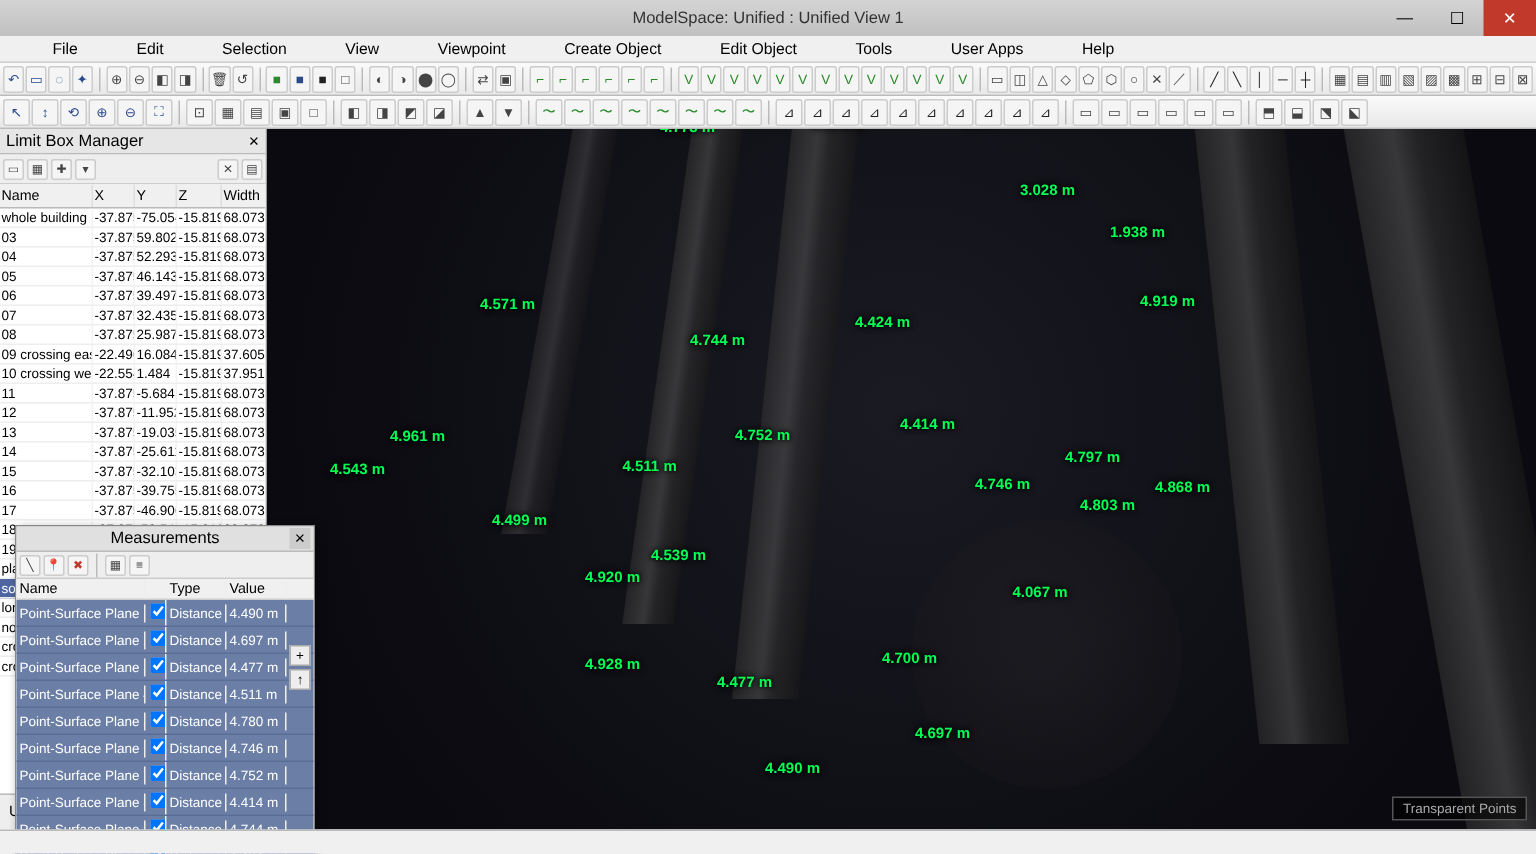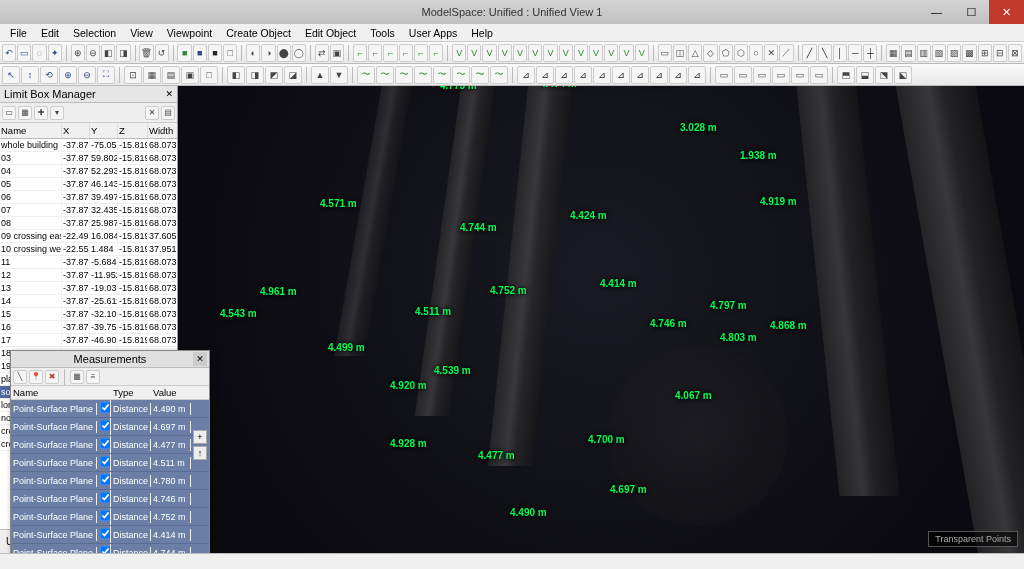--- a/index.html
+++ b/index.html
@@ -7,21 +7,21 @@
 
 
 .titlebar { height: 24px; background: linear-gradient(#d4d4d4,#c0c0c0); display: flex; align-items: center; justify-content: center; position: relative; font-size: 11px; }
 .titlebar .title { color: #333; }
 .winbtns { position: absolute; right: 0; top: 0; display: flex; height: 100%; }
 .winbtn { width: 35px; display: flex; align-items: center; justify-content: center; font-size: 11px; color: #000; }
 .winbtn.close { background: #c0392b; color: #fff; }
 
 
 .menubar { height: 18px; background: #f0f0f0; display: flex; align-items: center; gap: 2px; padding-left: 4px; font-size: 10.5px; border-bottom: 1px solid #ccc; }
-.menubar span { padding: 1px 6px; }
+.menubar span { padding: 1px 6px; margin-left: 25px; }
 
 
 .toolrow { height: 22px; background: linear-gradient(#fafafa,#e8e8e8); border-bottom: 1px solid #bbb; display: flex; align-items: center; gap: 1px; padding: 0 2px; overflow: hidden; }
 .tbtn { width: 18px; height: 18px; display: inline-flex; align-items: center; justify-content: center; background: #f5f5f5; border: 1px solid #ccc; border-radius: 2px; font-size: 9px; color: #444; }
 .tbtn.g { color: #2a8a2a; }
 .tbtn.b { color: #2a4a8a; }
 .tbtn.k { color: #222; }
 .tsep { width: 1px; height: 16px; background: #bbb; margin: 0 3px; }
 
 

